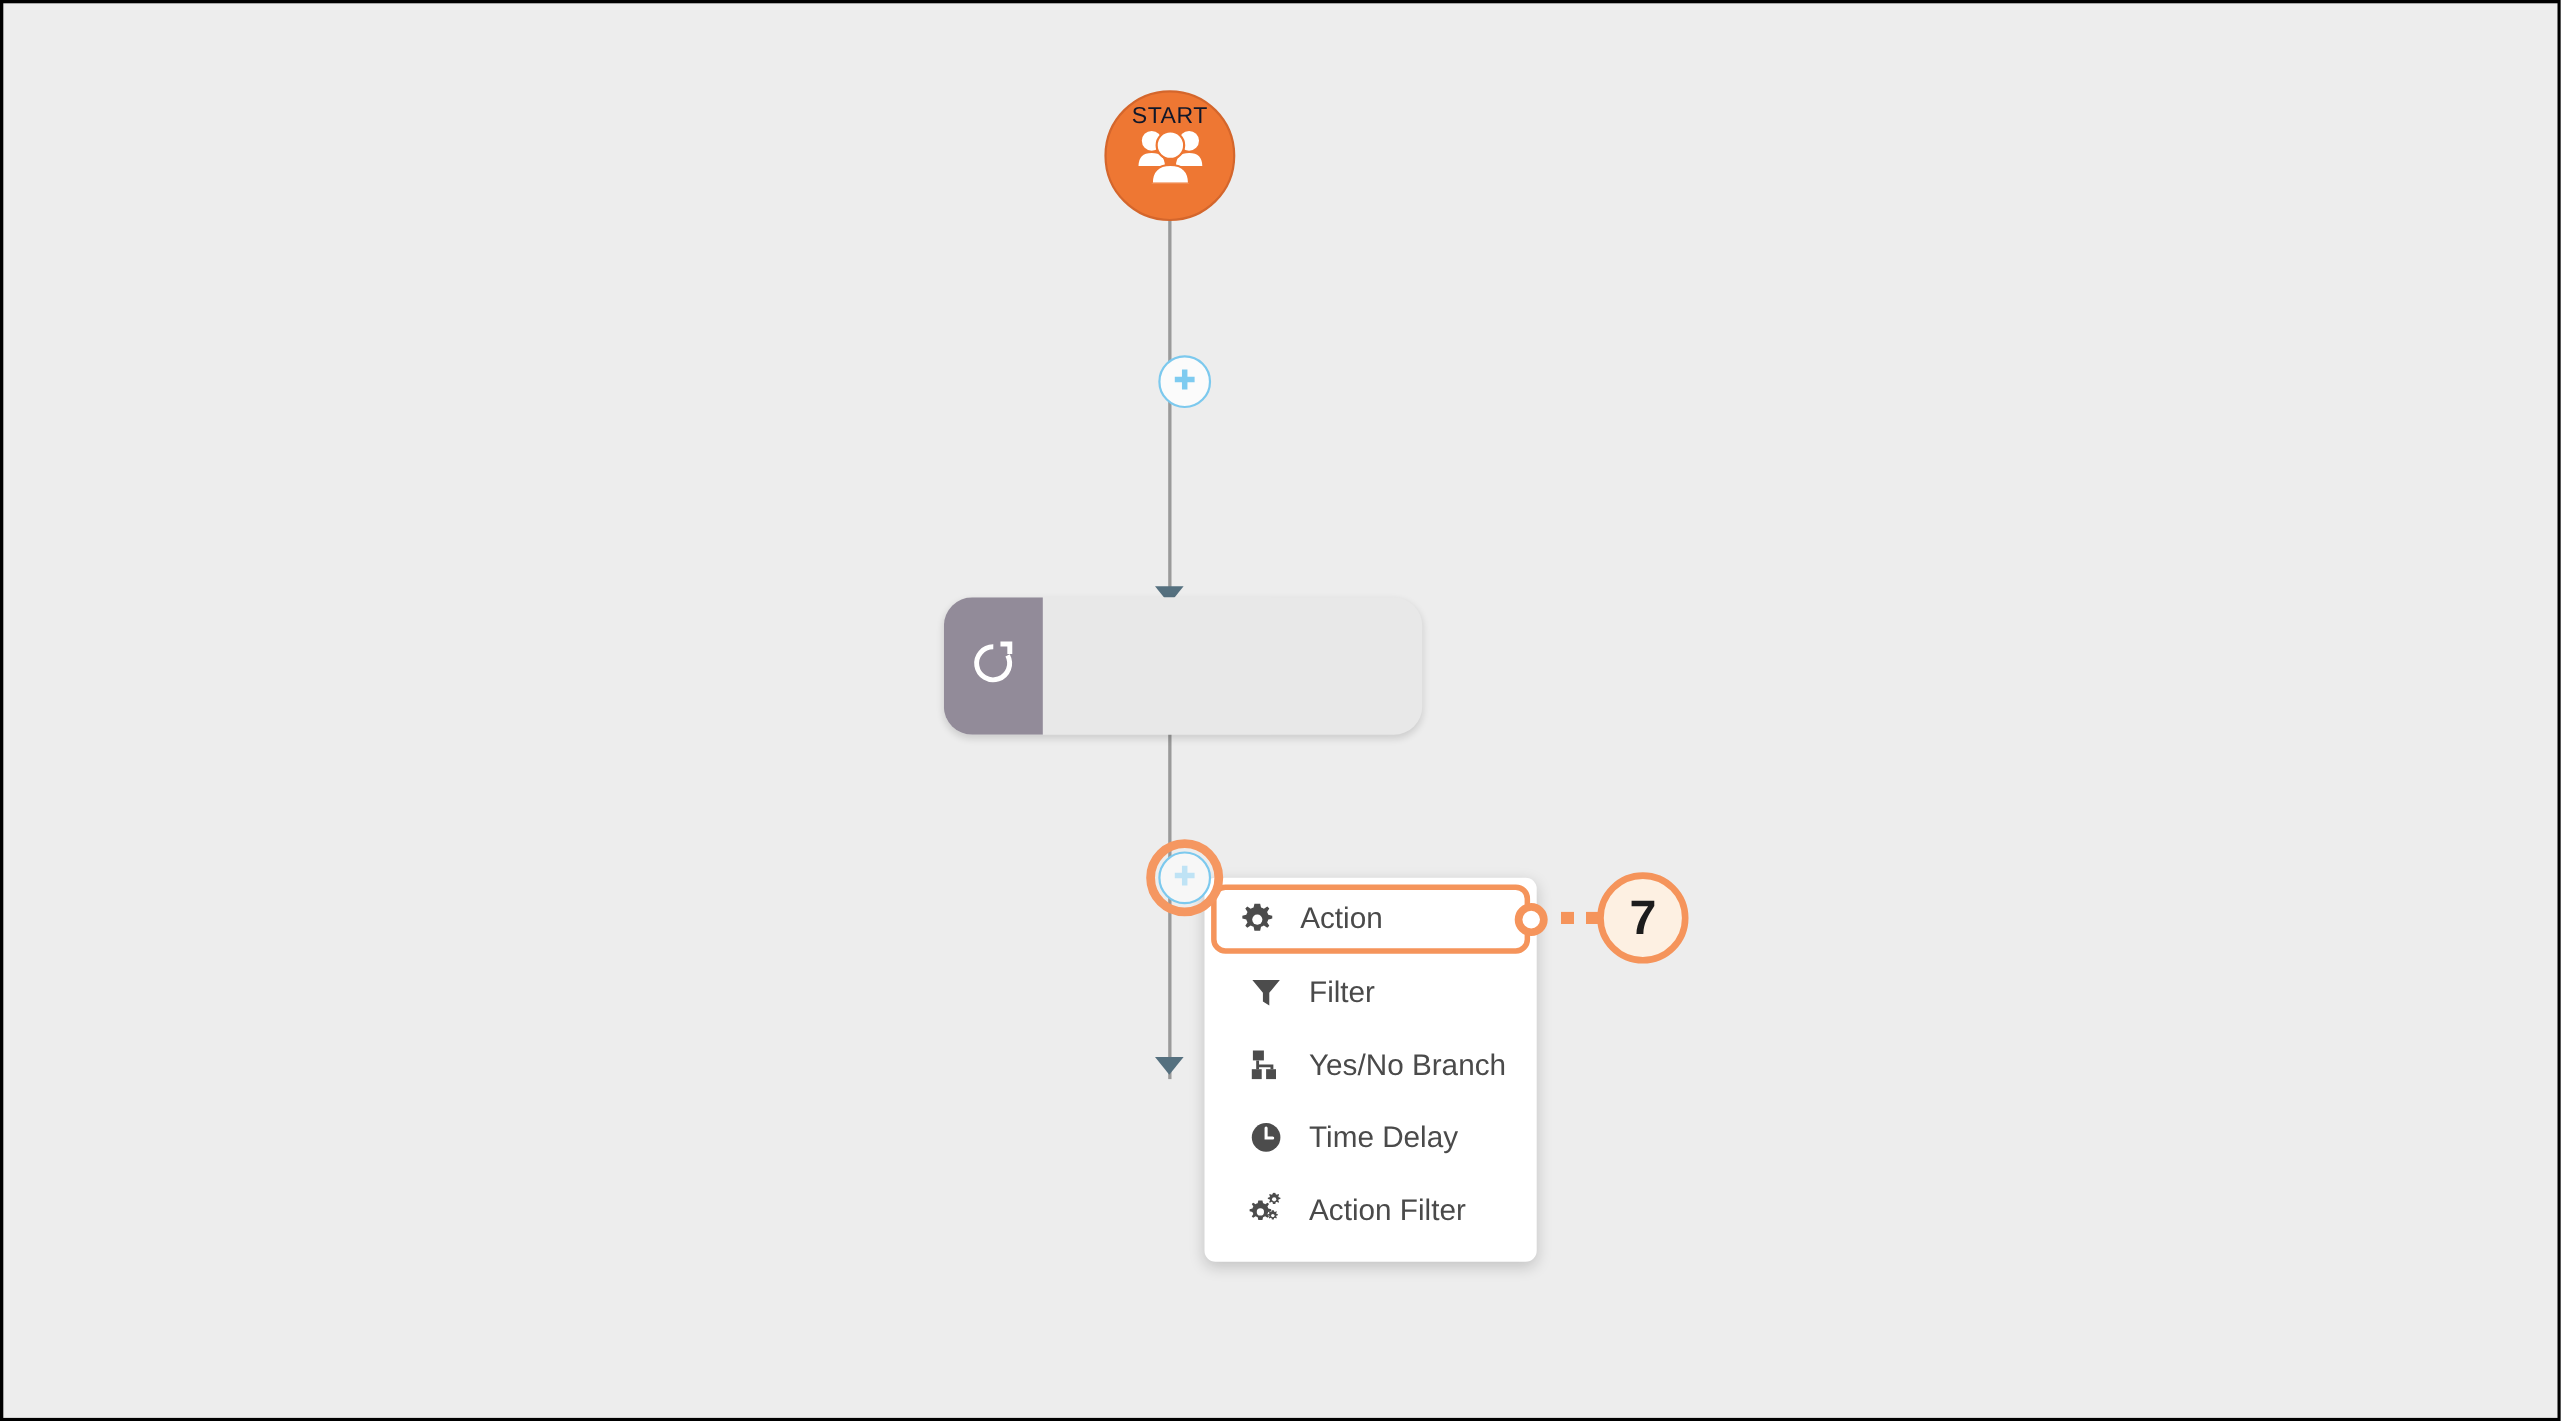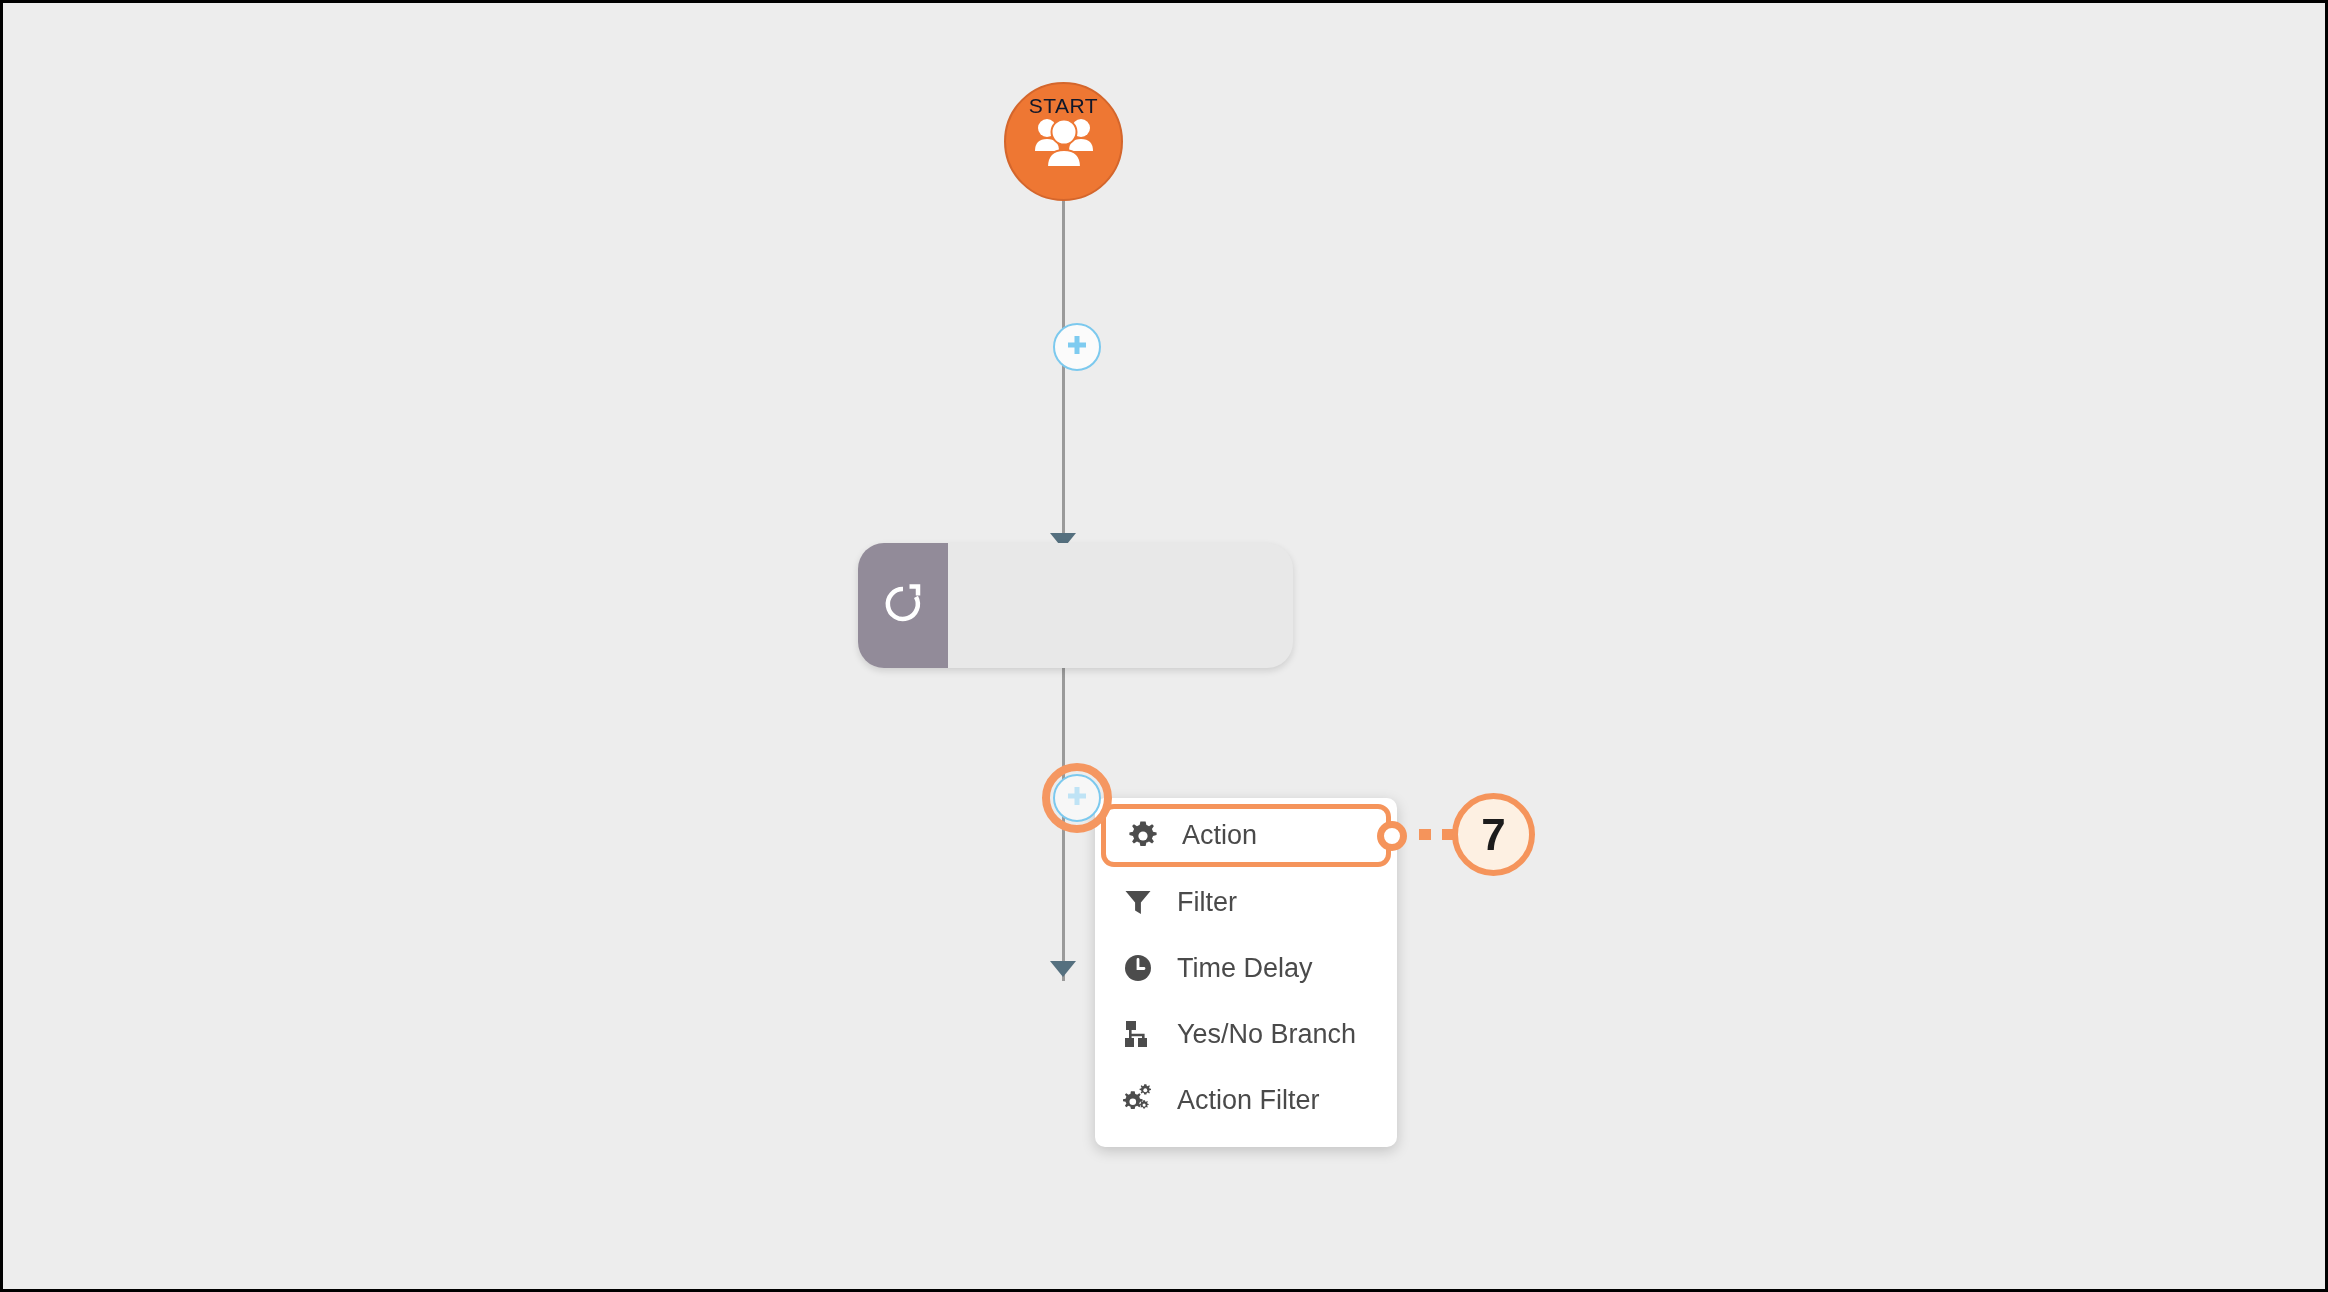--- a/index.html
+++ b/index.html
@@ -157,21 +157,21 @@
     background: #ffffff;
     border-radius: 10px;
     box-shadow: 0 4px 14px rgba(0,0,0,0.18);
     padding: 6px 0 14px 0;
     box-sizing: border-box;
   }
   .menu-item {
     display: flex;
     align-items: center;
     height: 66px;
-    padding-left: 25px;
+    padding-left: 38px;
     box-sizing: border-box;
     position: relative;
   }
   .menu-item .mi-icon {
     width: 36px;
     flex: 0 0 36px;
     display: flex;
     align-items: center;
     justify-content: center;
     color: #4c4c4c;
@@ -294,37 +294,37 @@
         <svg width="30" height="30" viewBox="0 0 30 30" aria-hidden="true">
           <path d="M2.5 4 h25 l-9.6 11.5 v11.5 l-5.8-3.5 v-8 z" fill="#4c4c4c"></path>
         </svg>
       </span>
       <span class="mi-label">Filter</span>
     </div>
 
     <div class="menu-item">
       <span class="mi-icon">
         <svg width="30" height="30" viewBox="0 0 30 30" aria-hidden="true">
-          <circle cx="15" cy="15" r="13" fill="#4c4c4c"></circle>
-          <path d="M15 6.5 v9 h6" stroke="#ffffff" stroke-width="2.8" fill="none" stroke-linecap="round"></path>
-        </svg>
-      </span>
-      <span class="mi-label">Time Delay</span>
-    </div>
-
-    <div class="menu-item">
-      <span class="mi-icon">
-        <svg width="30" height="30" viewBox="0 0 30 30" aria-hidden="true">
           <rect x="3" y="2" width="10" height="9" fill="#4c4c4c"></rect>
           <rect x="2" y="19" width="9" height="9" fill="#4c4c4c"></rect>
           <rect x="15" y="19" width="9" height="9" fill="#4c4c4c"></rect>
           <path d="M7.3 11 v5 h13 v3 M7.3 16 v3" stroke="#4c4c4c" stroke-width="2.6" fill="none"></path>
         </svg>
       </span>
       <span class="mi-label">Yes/No Branch</span>
+    </div>
+
+    <div class="menu-item">
+      <span class="mi-icon">
+        <svg width="30" height="30" viewBox="0 0 30 30" aria-hidden="true">
+          <circle cx="15" cy="15" r="13" fill="#4c4c4c"></circle>
+          <path d="M15 6.5 v9 h6" stroke="#ffffff" stroke-width="2.8" fill="none" stroke-linecap="round"></path>
+        </svg>
+      </span>
+      <span class="mi-label">Time Delay</span>
     </div>
 
     <div class="menu-item">
       <span class="mi-icon">
         <svg width="32" height="32" viewBox="0 0 32 32" aria-hidden="true">
           <g transform="translate(0,7) scale(0.72)">
             <path d="M15 0.5 l2.6 0 0.8 3.6 a11 11 0 0 1 2.6 1.1 l3.1-2 1.8 1.8 -2 3.1 a11 11 0 0 1 1.1 2.6 l3.6 0.8 0 2.6 -3.6 0.8 a11 11 0 0 1 -1.1 2.6 l2 3.1 -1.8 1.8 -3.1-2 a11 11 0 0 1 -2.6 1.1 l-0.8 3.6 -2.6 0 -2.6 0 -0.8-3.6 a11 11 0 0 1 -2.6 -1.1 l-3.1 2 -1.8-1.8 2-3.1 a11 11 0 0 1 -1.1 -2.6 l-3.6-0.8 0-2.6 3.6-0.8 a11 11 0 0 1 1.1 -2.6 l-2-3.1 1.8-1.8 3.1 2 a11 11 0 0 1 2.6 -1.1 l0.8-3.6 z" fill="#4c4c4c"></path>
             <circle cx="15" cy="15" r="4.6" fill="#ffffff"></circle>
           </g>
           <g transform="translate(17,0) scale(0.42)">

